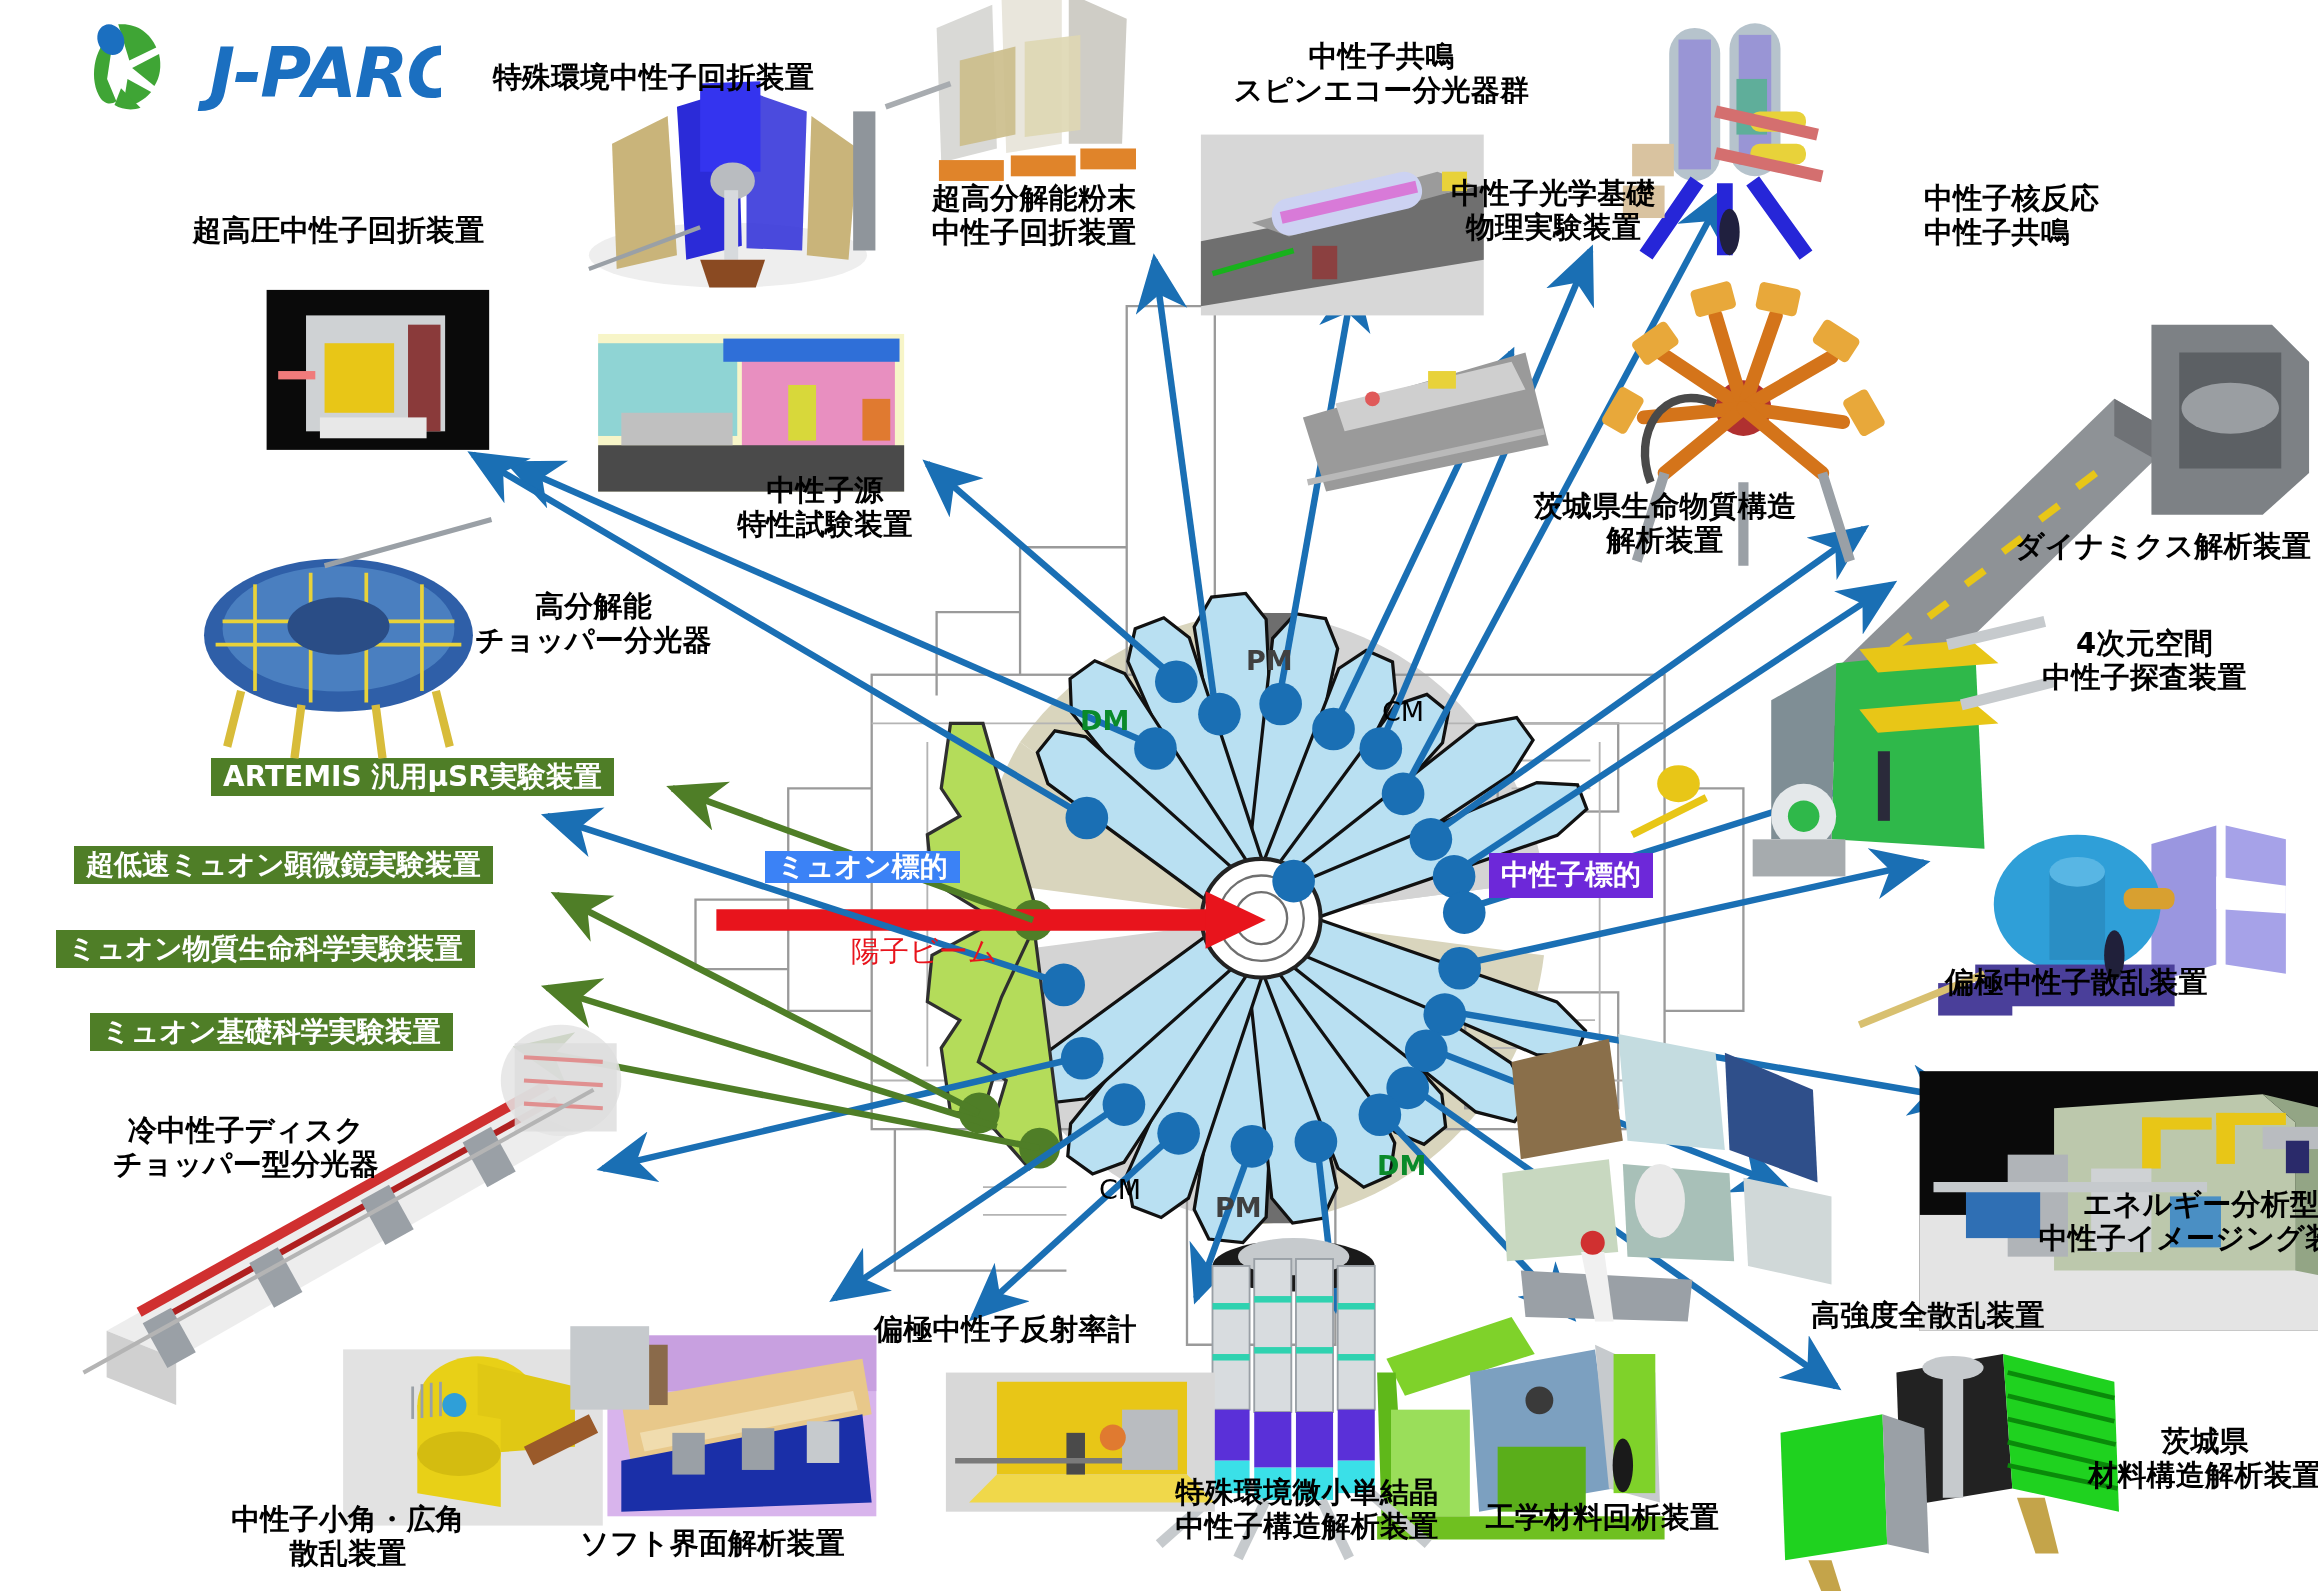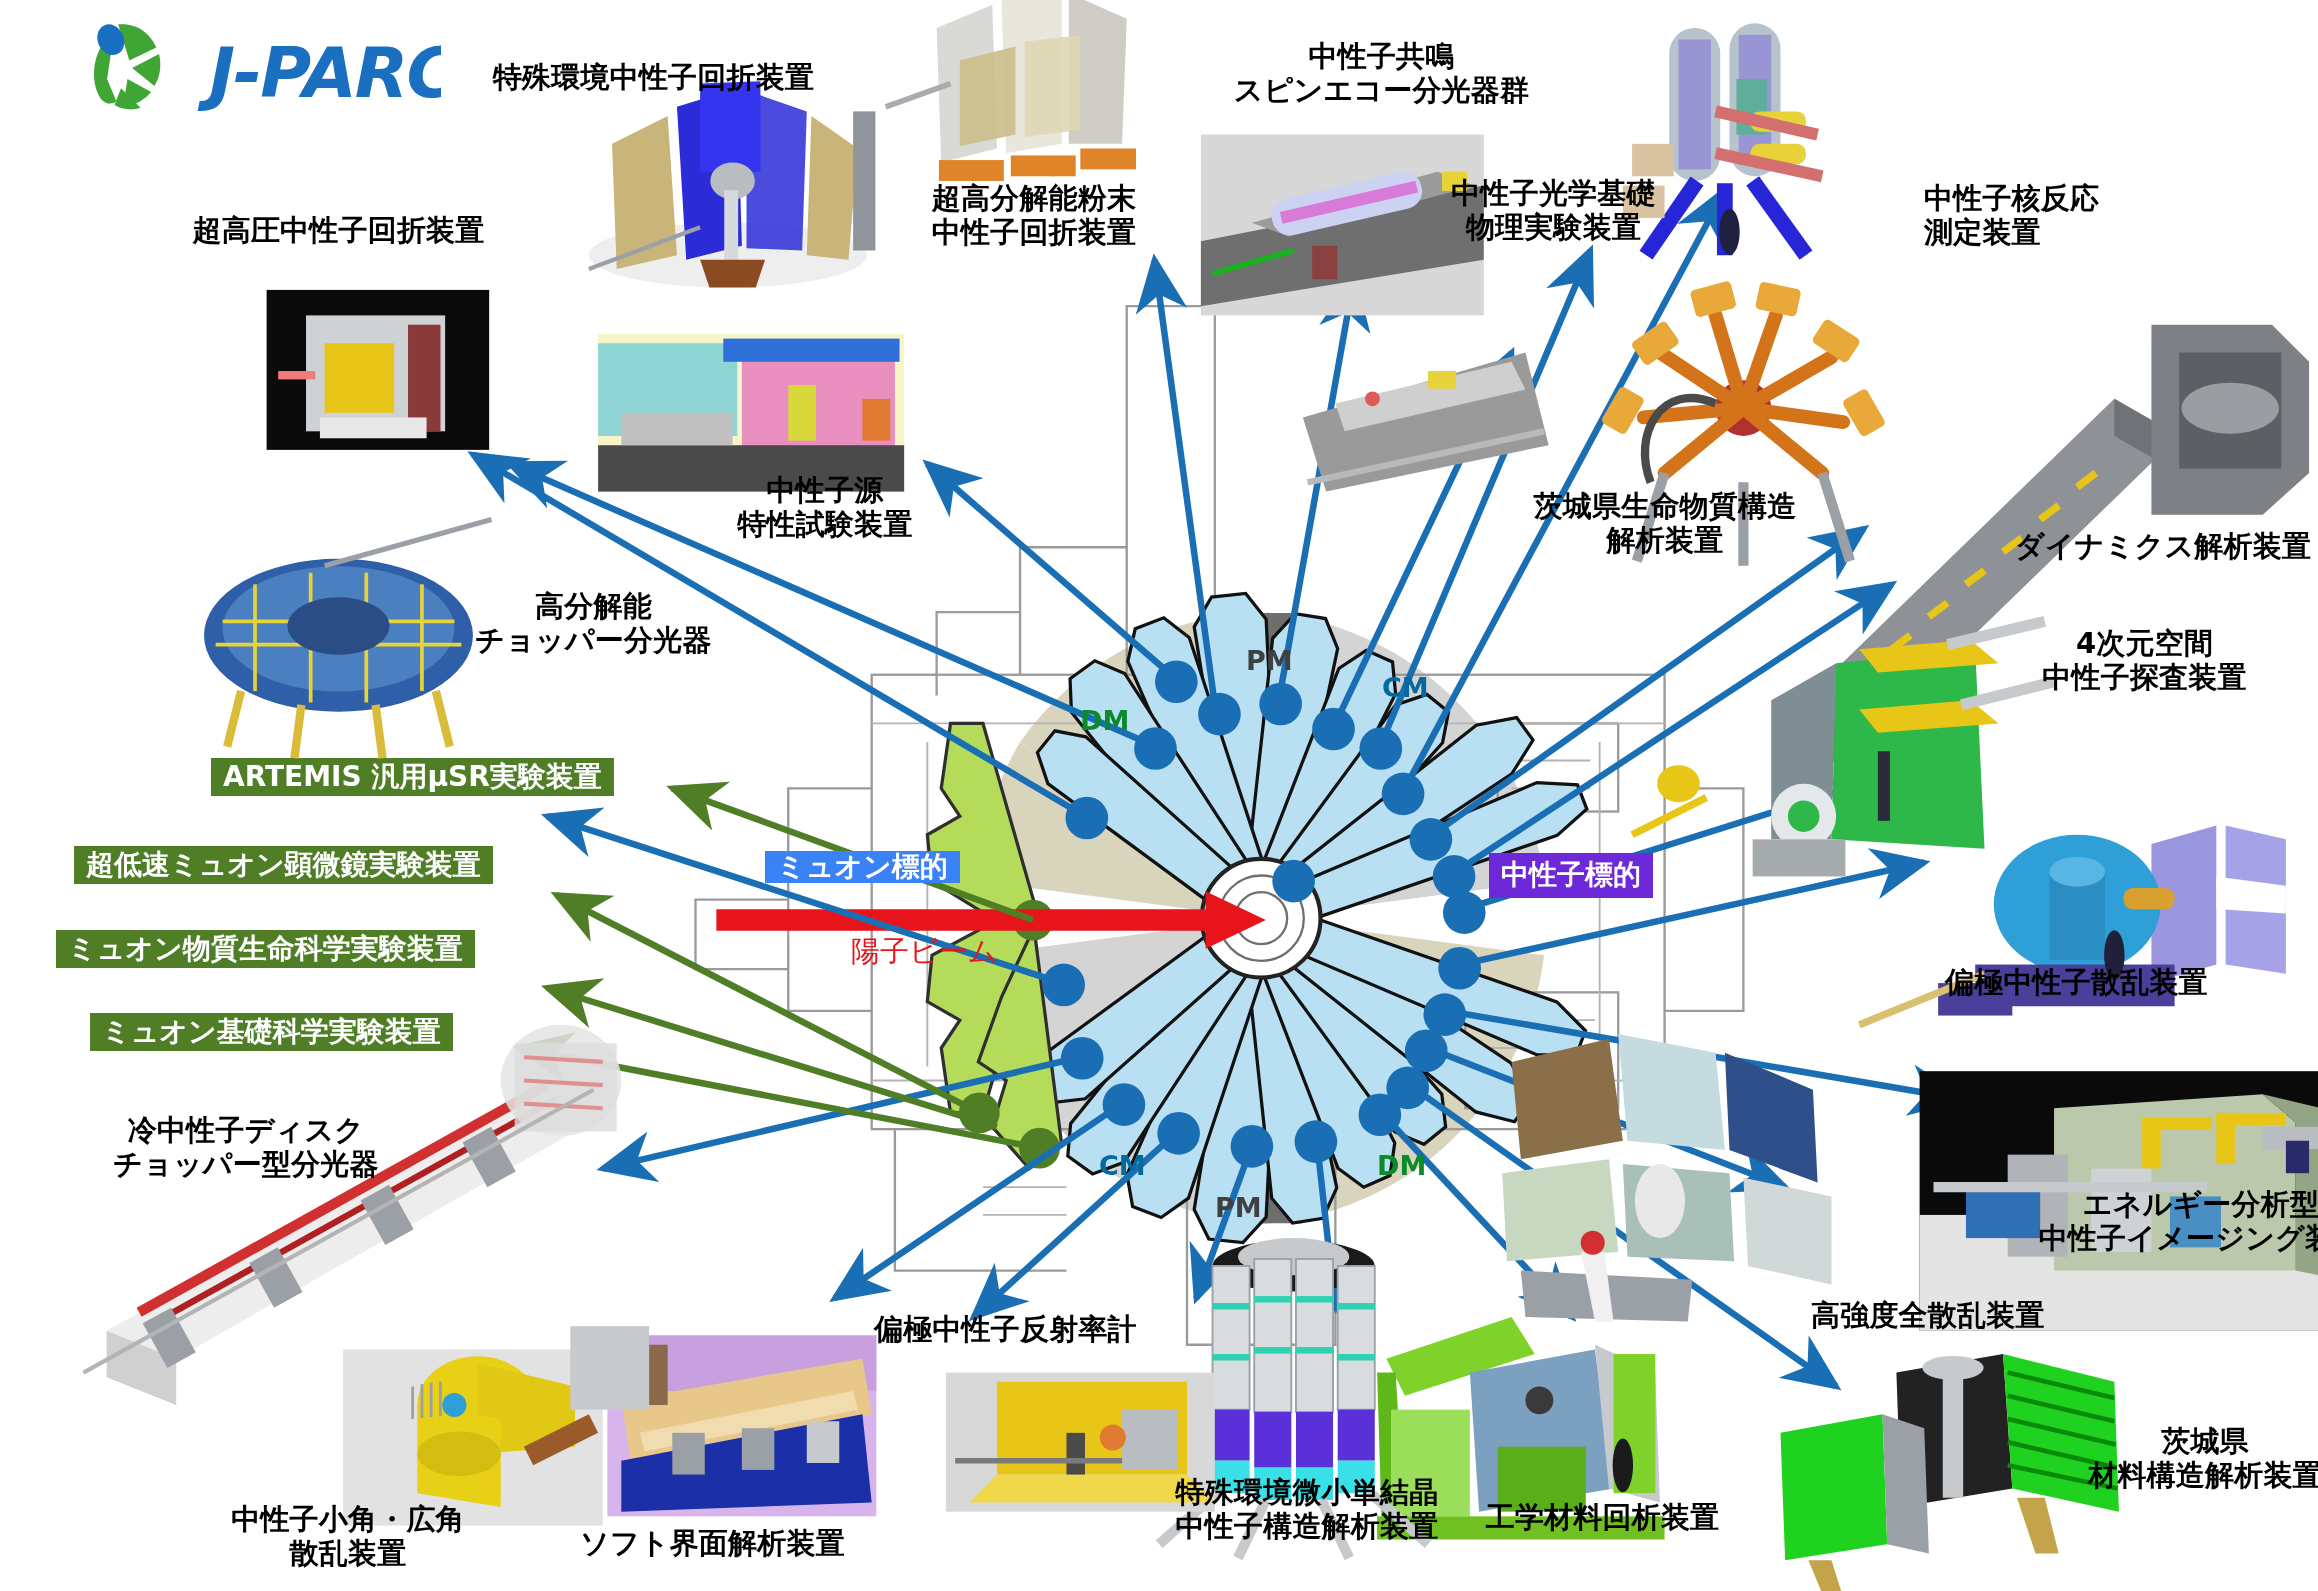--- a/index.html
+++ b/index.html
@@ -18,21 +18,21 @@
   .bluebox{position:absolute;background:#6d28d9;color:#fff;font-weight:700;
            font-size:28px;line-height:1.0;padding:8.3px 12px;white-space:nowrap;
            font-family:"DejaVu Sans","Liberation Sans",sans-serif;}
   .greenbox2{position:absolute;background:#3b82f6;color:#fff;font-weight:700;
             font-size:28px;line-height:1.0;padding:2px 12px;white-space:nowrap;
             font-family:"DejaVu Sans","Liberation Sans",sans-serif;}
   .protonlabel{position:absolute;color:#e8141c;font-weight:400;font-size:29px;
        font-family:"DejaVu Sans","Liberation Sans",sans-serif;white-space:nowrap;}
 
   .pm{position:absolute;color:#404040;font-weight:700;font-size:27px;}
-  .cm{position:absolute;color:#0369a1;font-weight:700;font-size:27px;}
+  .cm{position:absolute;color:#000000;font-weight:400;font-size:27px;margin-top:24px;}
   .dm{position:absolute;color:#0a8a2a;font-weight:700;font-size:27px;}
 
   svg.ov{position:absolute;left:0;top:0;width:2444px;height:1592px;overflow:visible;}
   .logo-wrap{position:absolute;left:70px;top:14px;width:371px;height:107px;}
 </style>
 </head>
 <body>
 
 <div id="stage">
 
@@ -616,21 +616,21 @@
   <div class="lbl c" style="left:867px;top:181px;width:334px;">超高分解能粉末
 中性子回折装置</div>
 
   <div class="lbl c" style="left:1173px;top:39px;width:417px;font-family:Liberation Serif, serif;">中性子共鳴
 スピンエコー分光器群</div>
 
   <div class="lbl c" style="left:1396px;top:176px;width:315px;">中性子光学基礎
 物理実験装置</div>
 
   <div class="lbl" style="left:1924px;top:181px;">中性子核反応
-測定装置</div>
+中性子共鳴</div>
 
   <div class="lbl c" style="left:709px;top:473px;width:232px;">中性子源
 特性試験装置</div>
 
   <div class="lbl c" style="left:1484px;top:489px;width:362px;">茨城県生命物質構造
 解析装置</div>
 
   <div class="lbl c" style="left:436px;top:589px;width:315px;">高分解能
 チョッパー分光器</div>
 

